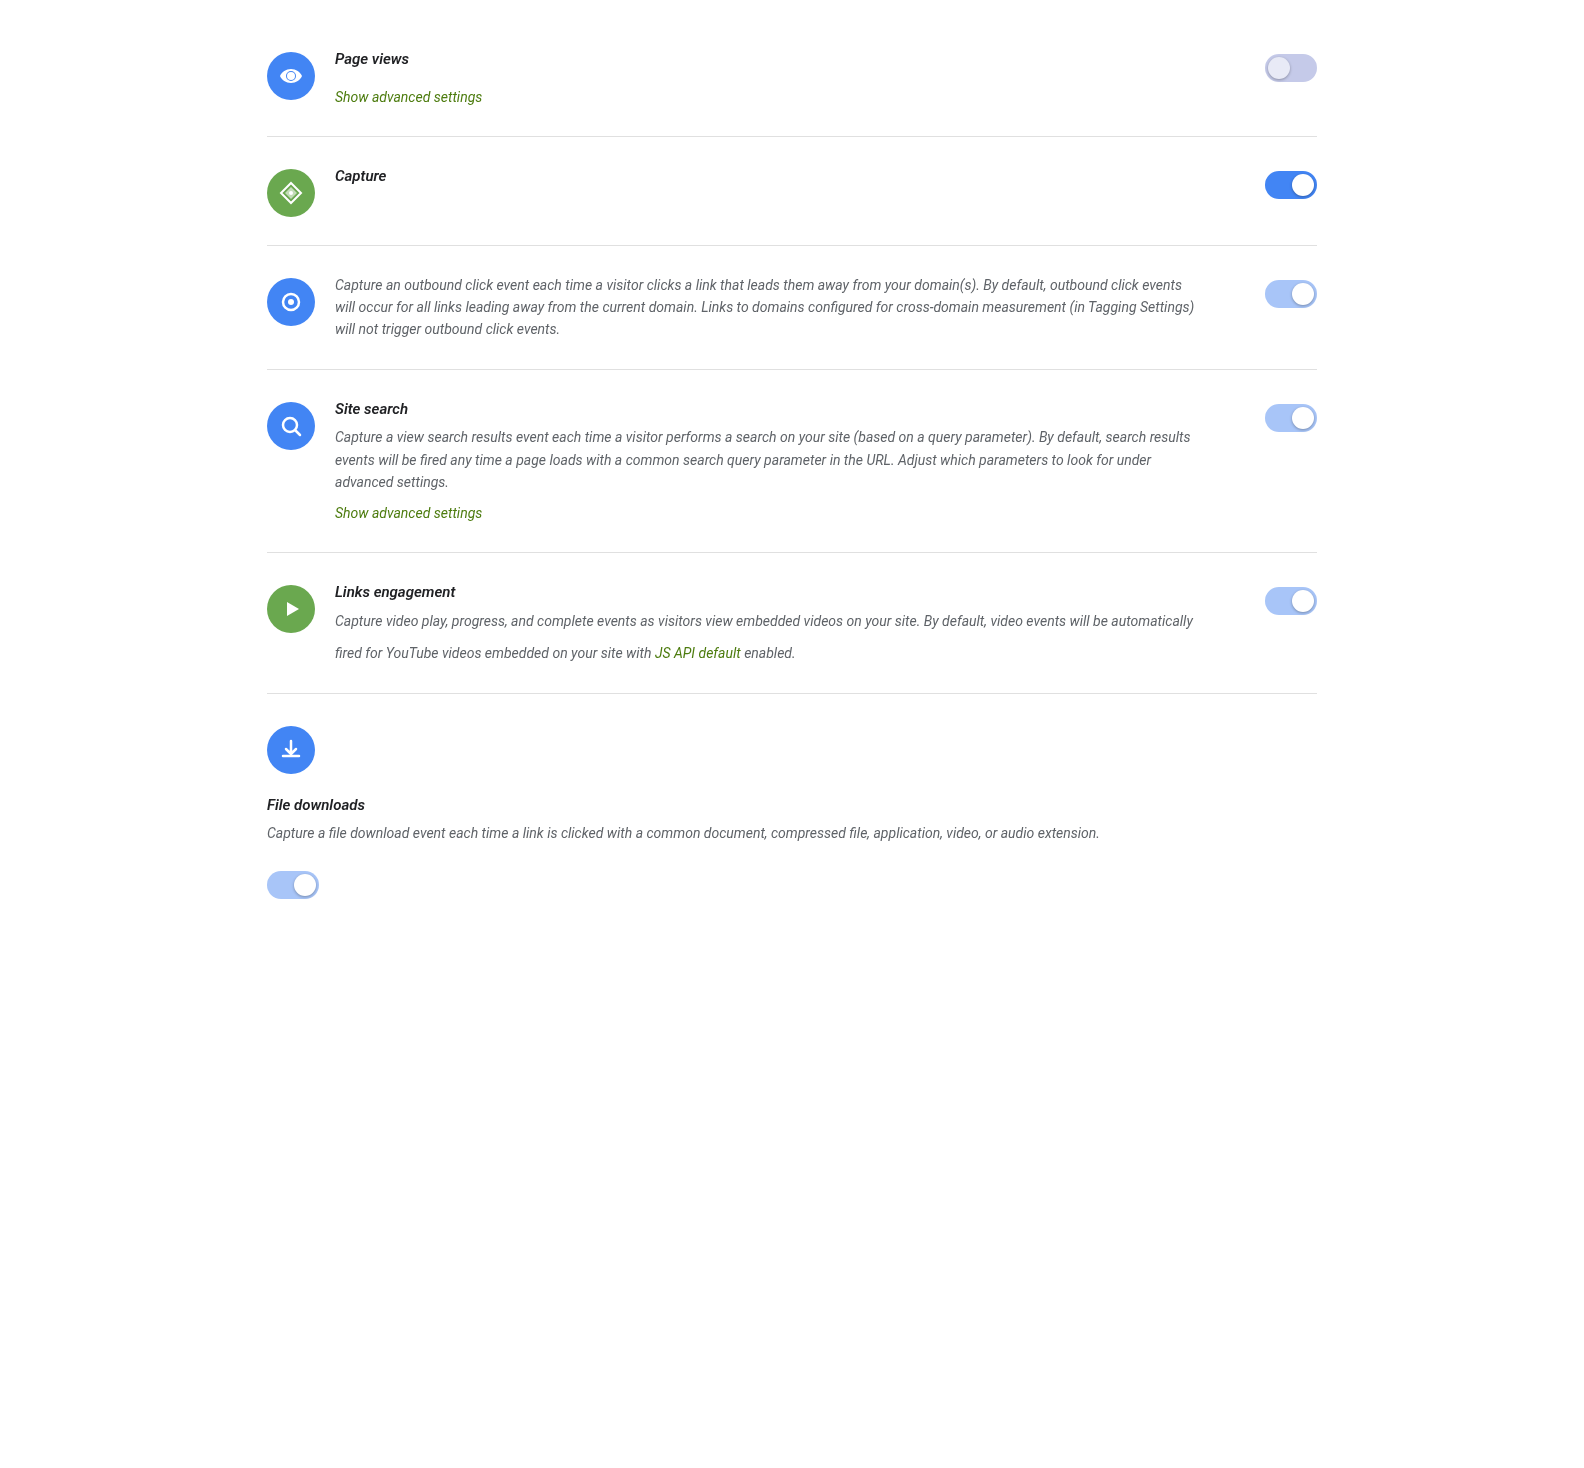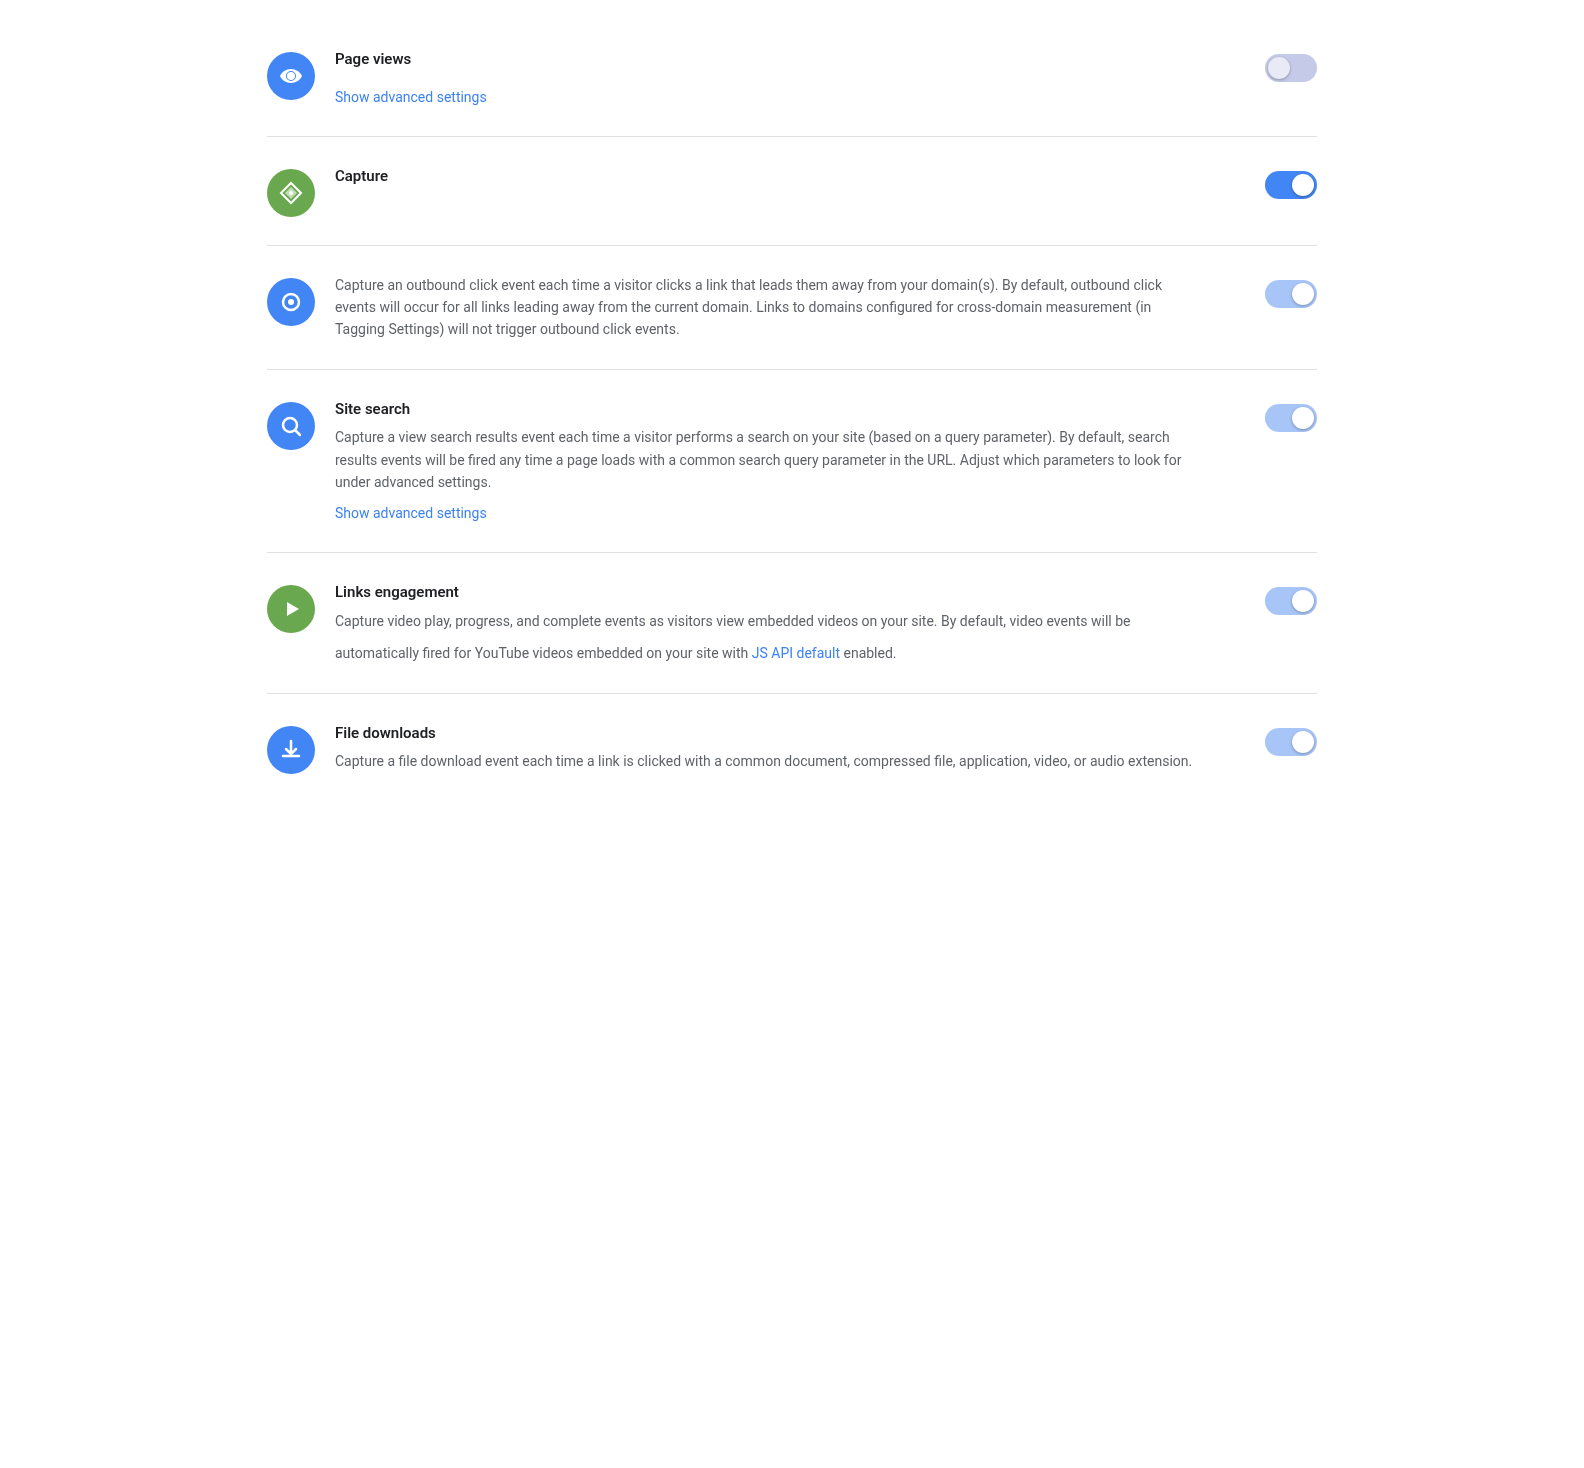--- a/index.html
+++ b/index.html
@@ -17,52 +17,54 @@
     }
     .setting-row {
       display: flex;
       align-items: flex-start;
       padding: 28px 0;
       border-bottom: 1px solid #e0e0e0;
       gap: 20px;
     }
     .setting-row:last-child {
       border-bottom: none;
+      flex-direction: column;
     }
     .icon-circle {
       width: 48px;
       height: 48px;
       border-radius: 50%;
       display: flex;
       align-items: center;
       justify-content: center;
       flex-shrink: 0;
       margin-top: 4px;
     }
 
     .setting-content {
       flex: 1;
       padding-right: 20px;
+      font-style: italic;
     }
     .setting-title {
       font-size: 15px;
       font-weight: 600;
       color: #202124;
       margin-bottom: 6px;
     }
     .setting-description {
       font-size: 14px;
       color: #5f6368;
       line-height: 1.6;
       max-width: 860px;
     }
     .show-advanced {
       display: inline-block;
       margin-top: 10px;
-      color: #3b82f6;
+      color: #4d7c0f;
       font-size: 14px;
       cursor: pointer;
       text-decoration: none;
     }
     .toggle-container {
       flex-shrink: 0;
       display: flex;
       align-items: flex-start;
       padding-top: 6px;
     }

